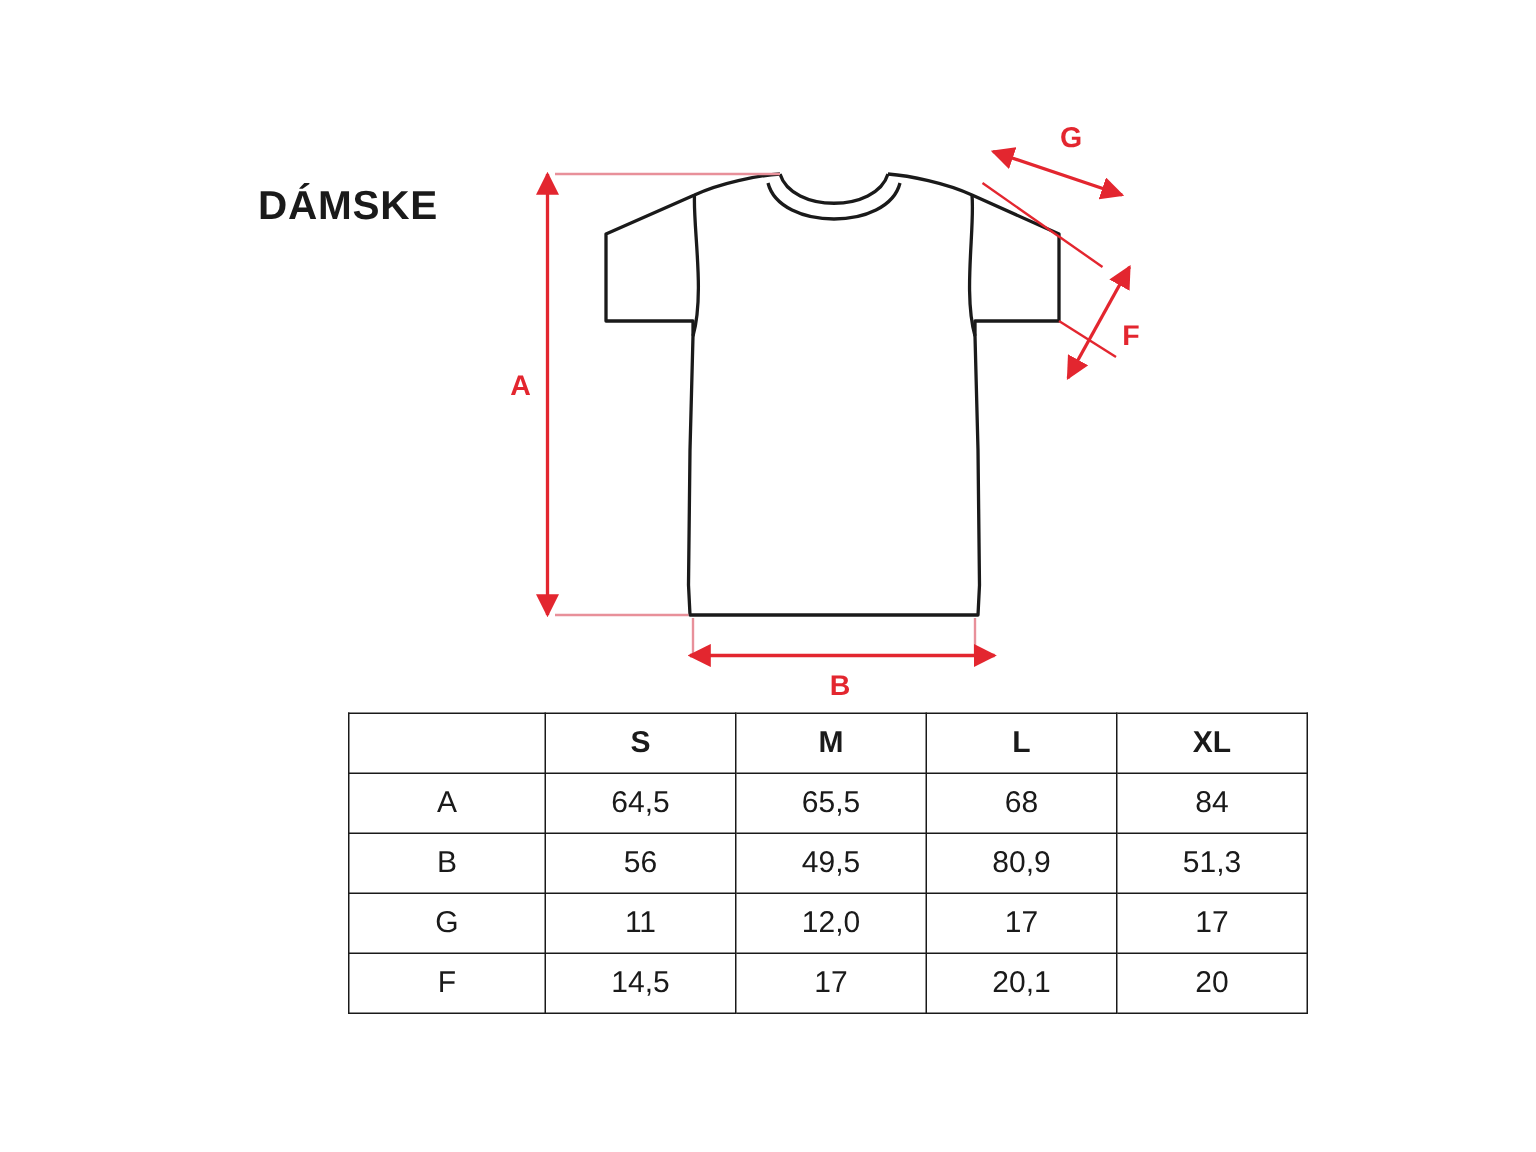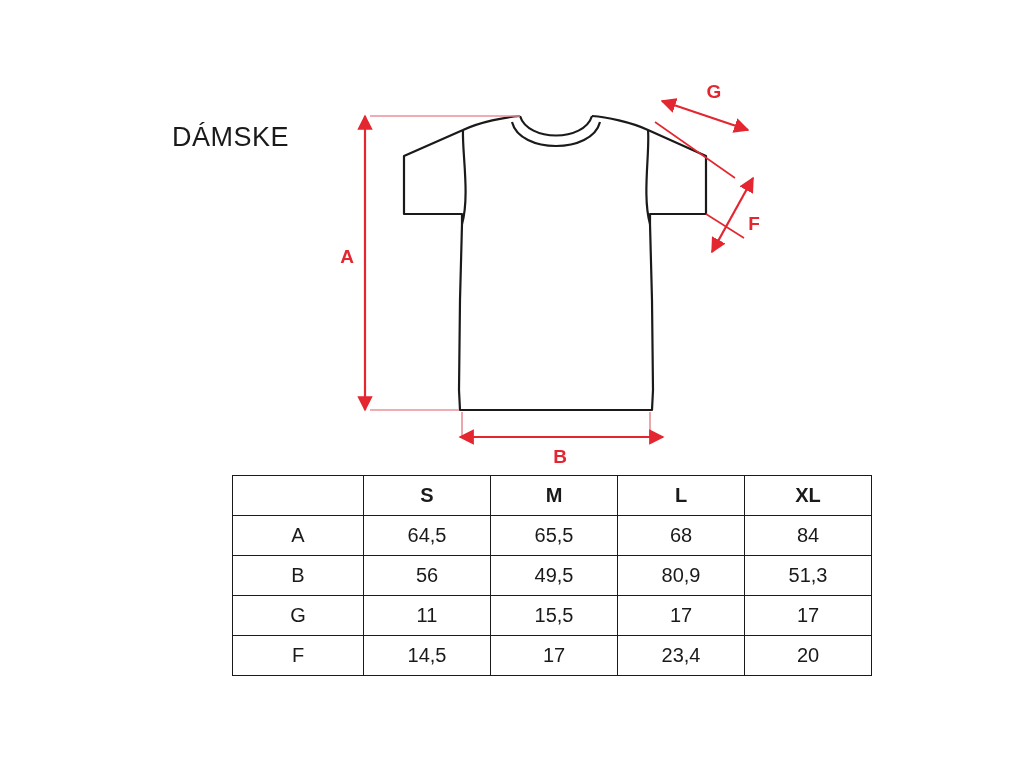--- a/index.html
+++ b/index.html
@@ -18,21 +18,21 @@
     position: absolute;
     left: 0; top: 0;
     width: 1024px;
     height: 768px;
   }
   .title {
     position: absolute;
     left: 172px;
     top: 122px;
     font-size: 27px;
-    font-weight: normal;
+    font-weight: bold;
     color: #1a1a1a;
     letter-spacing: 0.5px;
     white-space: nowrap;
   }
   svg.diagram {
     position: absolute;
     left: 0;
     top: 0;
     width: 1024px;
     height: 768px;
@@ -159,27 +159,27 @@
       <tr>
         <td class="row-label">B</td>
         <td>56</td>
         <td>49,5</td>
         <td>80,9</td>
         <td>51,3</td>
       </tr>
       <tr>
         <td class="row-label">G</td>
         <td>11</td>
-        <td>15,5</td>
+        <td>12,0</td>
         <td>17</td>
         <td>17</td>
       </tr>
       <tr>
         <td class="row-label">F</td>
         <td>14,5</td>
         <td>17</td>
-        <td>23,4</td>
+        <td>20,1</td>
         <td>20</td>
       </tr>
     </tbody>
   </table>
 
 </div>
 
 </body></html>

